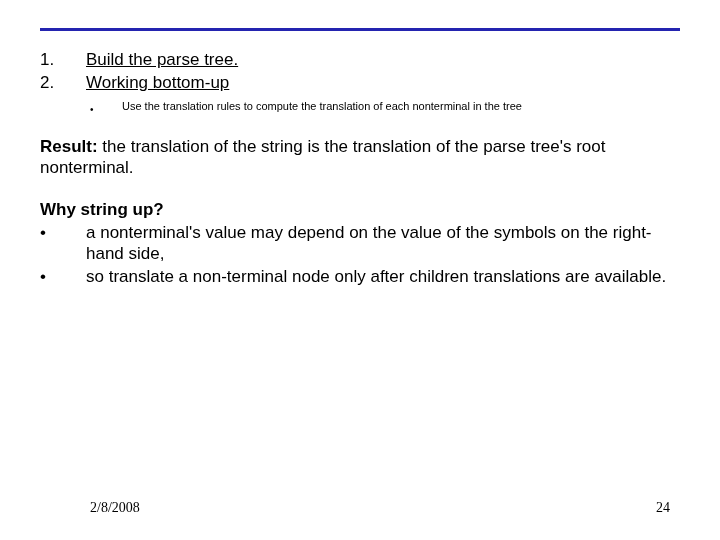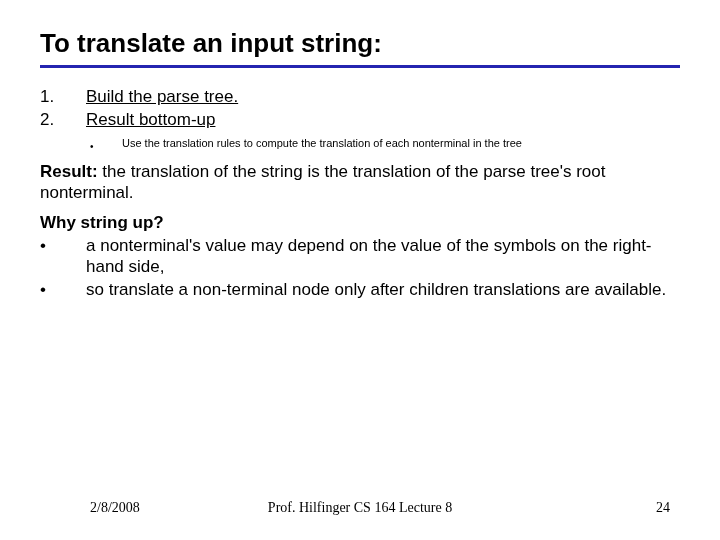--- a/index.html
+++ b/index.html
@@ -7,45 +7,44 @@
   .slide { width: 720px; height: 540px; position: relative; padding: 28px 40px 0 40px; }
   .title { font-size: 26px; font-weight: bold; margin-bottom: 6px; }
   .hr { height: 3px; background: #2424b0; margin-bottom: 18px; }
   .content { font-size: 17px; line-height: 1.25; }
   .ol-row { display: flex; margin-bottom: 2px; }
   .ol-num { width: 46px; flex: none; }
   .ol-txt { flex: 1; text-decoration: underline; }
   .sub-row { display: flex; margin-top: 6px; margin-left: 50px; }
   .sub-bullet { width: 32px; flex: none; font-size: 10px; padding-top: 4px; }
   .sub-txt { flex: 1; font-size: 11px; }
-  .para { margin-top: 8px; }
+  .para { margin-top: 20px; }
   .bl-row { display: flex; margin-top: 2px; }
   .bl-b { width: 46px; flex: none; }
   .bl-t { flex: 1; }
   .footer { position: absolute; bottom: 24px; left: 0; width: 720px; display: flex; justify-content: space-between; padding: 0 50px 0 90px; font-family: "Times New Roman", Times, serif; font-size: 14px; color: #000; }
   .footer .mid { position: absolute; left: 50%; transform: translateX(-50%); }
   b { font-weight: bold; }
 </style>
 </head>
 <body>
 
 <div class="slide">
 
-  <div class="title">To translate an input string:</div>
   <div class="hr"></div>
 
   <div class="content">
 
     <div class="ol-row">
       <div class="ol-num">1.</div>
       <div class="ol-txt">Build the parse tree.</div>
     </div>
     <div class="ol-row">
       <div class="ol-num">2.</div>
-      <div class="ol-txt">Result bottom-up</div>
+      <div class="ol-txt">Working bottom-up</div>
     </div>
 
     <div class="sub-row">
       <div class="sub-bullet">•</div>
       <div class="sub-txt">Use the translation rules to compute the translation of each nonterminal in the tree</div>
     </div>
 
     <div class="para">
       <b>Result:</b><span> the translation of the string is the translation of the parse tree's root nonterminal.</span>
     </div>
@@ -59,17 +58,16 @@
       <div class="bl-row">
         <div class="bl-b">•</div>
         <div class="bl-t">so translate a non-terminal node only after children translations are available.</div>
       </div>
     </div>
 
   </div>
 
   <div class="footer">
     <span>2/8/2008</span>
-    <span class="mid">Prof. Hilfinger CS 164 Lecture 8</span>
     <span>24</span>
   </div>
 
 </div>
 
 </body></html>

